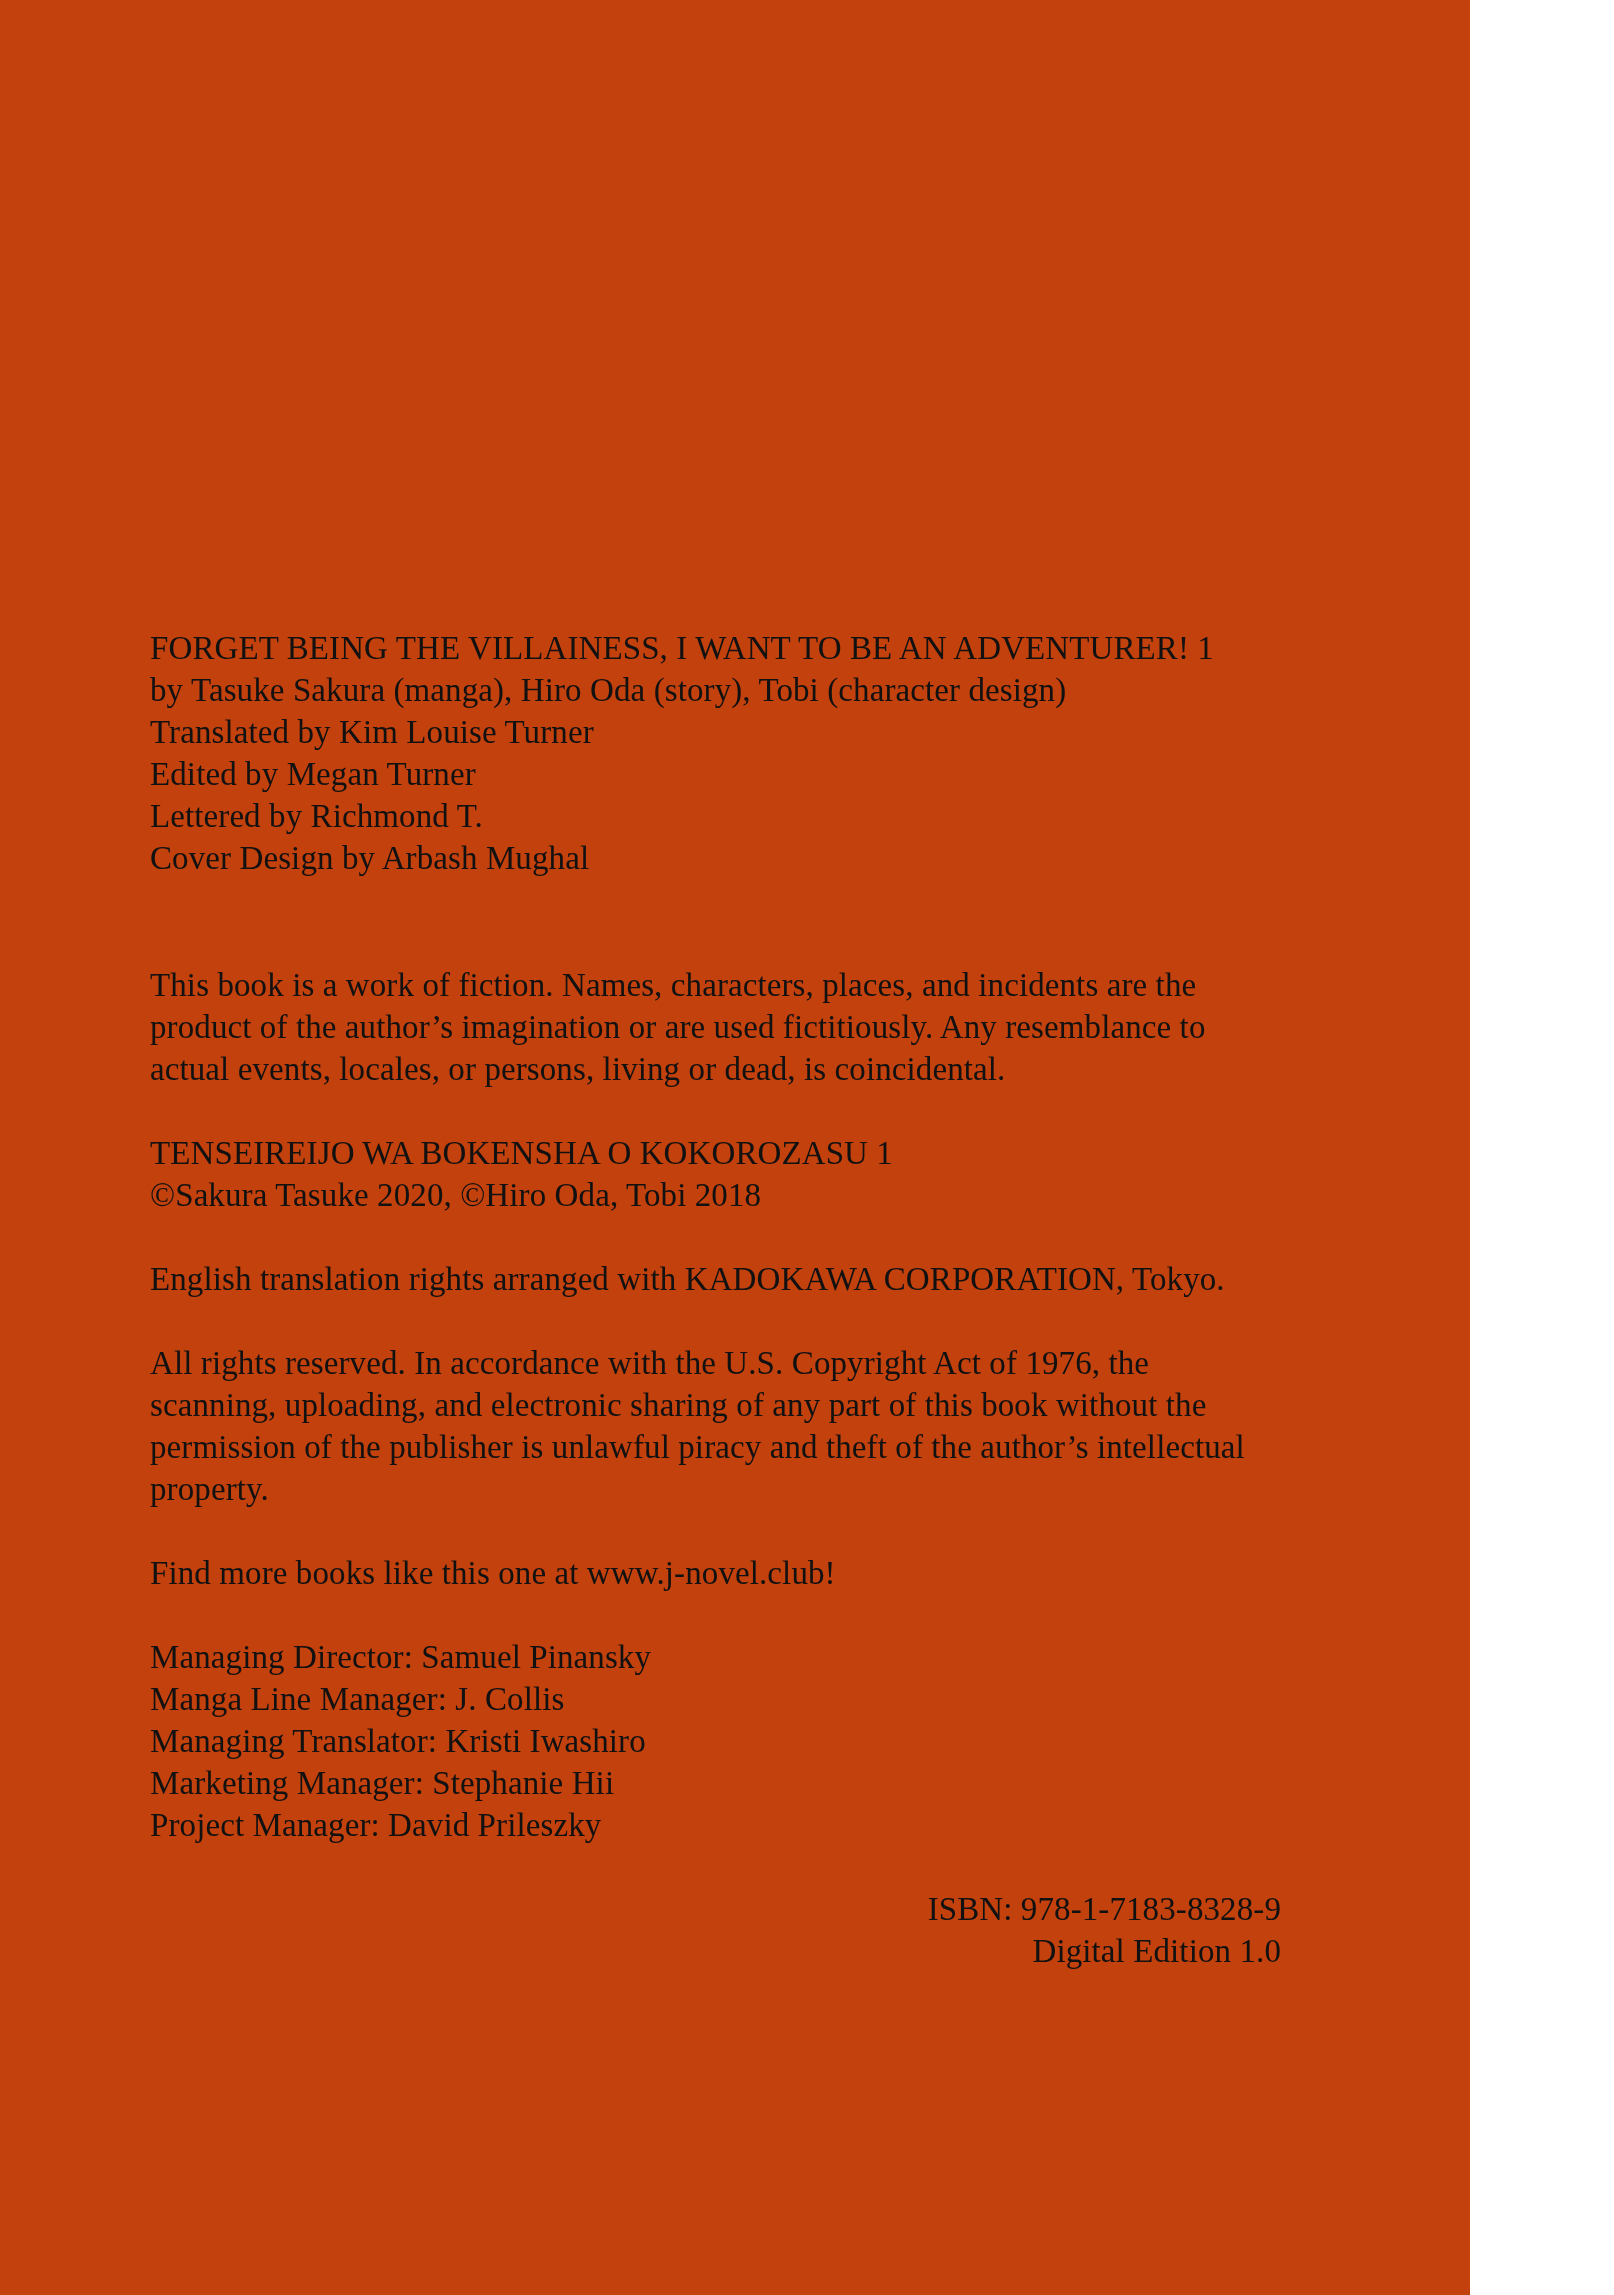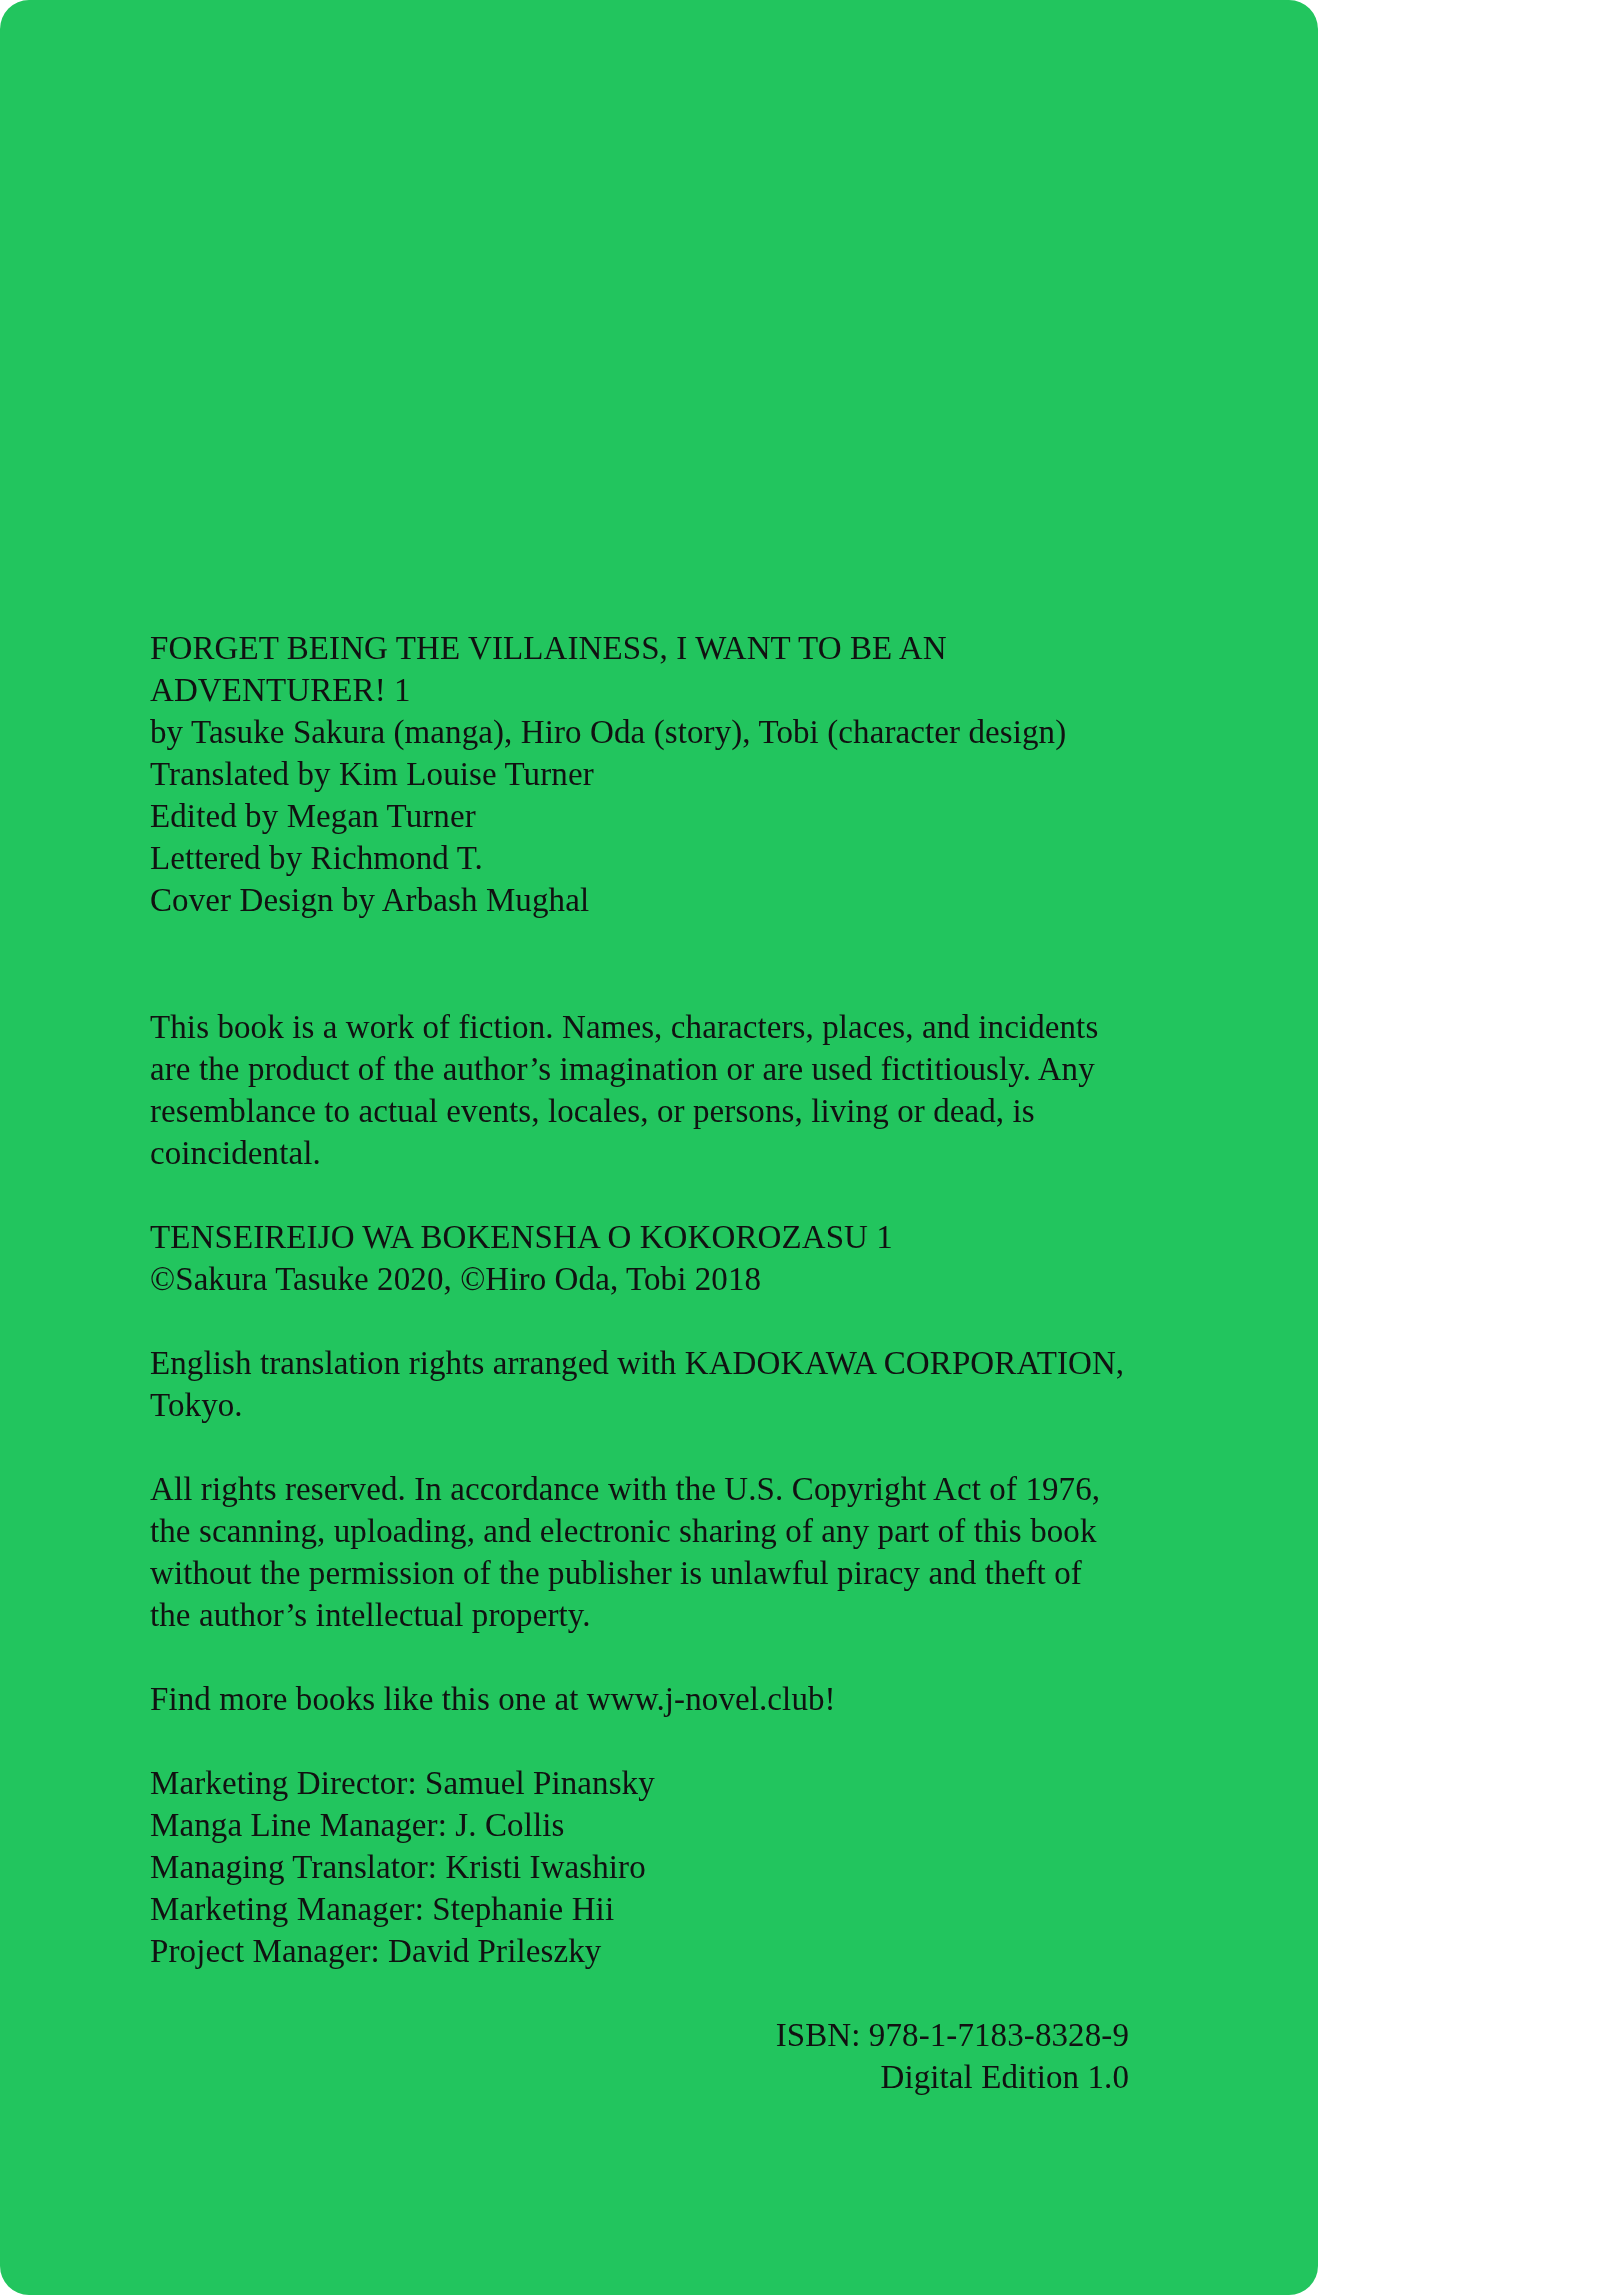--- a/index.html
+++ b/index.html
@@ -10,27 +10,26 @@
     }
 
     body {
       height: 2295px;
       font-family: "Liberation Serif", "DejaVu Serif", serif;
       color: #111111;
     }
 
     .page {
       position: relative;
-      width: 1318px;
+      width: 1470px;
       height: 2295px;
-      background: #22c55e;
+      background: #c2410c;
       padding-top: 627px;
       padding-left: 150px;
       padding-right: 189px;
-      border-radius: 29px;
     }
 
     .content {
       max-width: 1255px;
       font-size: 33px;
       line-height: 42px;
       letter-spacing: 0.1px;
     }
 
     .block {
@@ -81,21 +80,21 @@
 
     <div class="block">
       <p>All rights reserved. In accordance with the U.S. Copyright Act of 1976, the scanning, uploading, and electronic sharing of any part of this book without the permission of the publisher is unlawful piracy and theft of the author’s intellectual property.</p>
     </div>
 
     <div class="block">
       <p>Find more books like this one at www.j-novel.club!</p>
     </div>
 
     <div class="block">
-      <p>Marketing Director: Samuel Pinansky</p>
+      <p>Managing Director: Samuel Pinansky</p>
       <p>Manga Line Manager: J. Collis</p>
       <p>Managing Translator: Kristi Iwashiro</p>
       <p>Marketing Manager: Stephanie Hii</p>
       <p>Project Manager: David Prileszky</p>
     </div>
 
     <div class="block">
       <p>ISBN: 978-1-7183-8328-9</p>
       <p>Digital Edition 1.0</p>
     </div>

